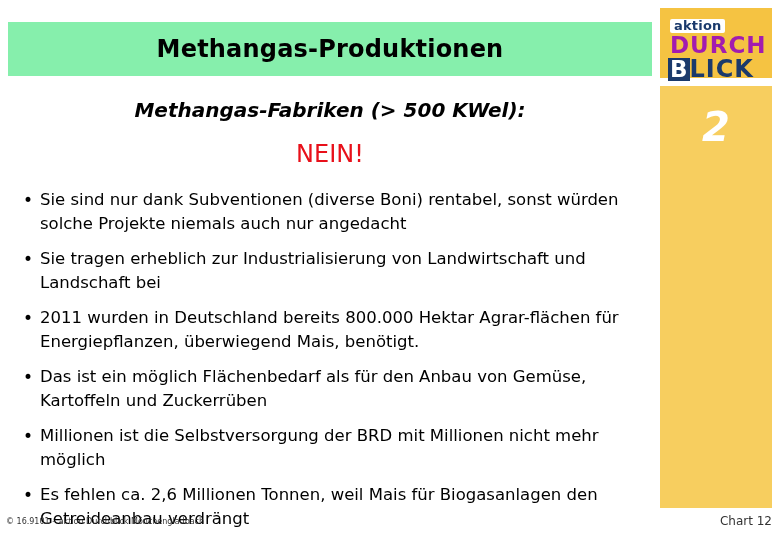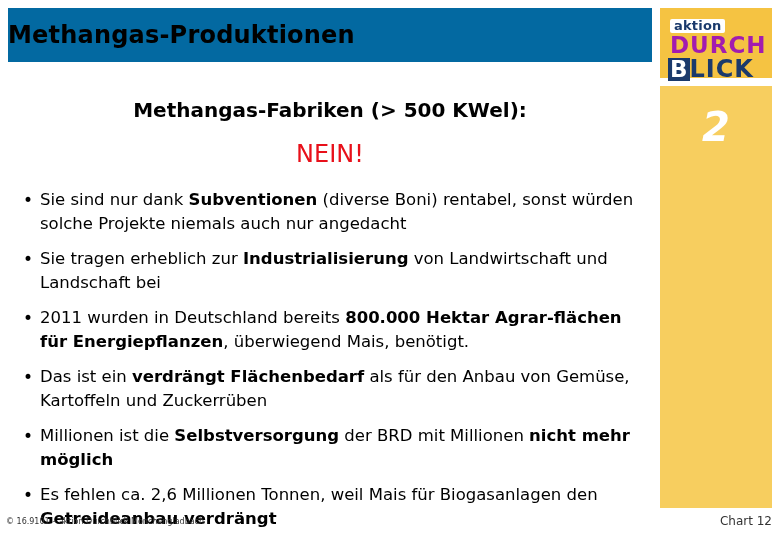--- a/index.html
+++ b/index.html
@@ -75,27 +75,27 @@
     color: #1b3a6b;
     font-weight: bold;
     font-size: 24px;
     line-height: 24px;
     letter-spacing: 1px;
   }
   
   .title-bar {
     position: absolute;
     left: 8px;
-    top: 8px;
+    top: 22px;
     width: 644px;
     height: 54px;
-    background: #0369a1;
+    background: #86efac;
     display: flex;
     align-items: center;
-    justify-content: flex-start;
+    justify-content: center;
   }
   .title-text {
     font-size: 24px;
     font-weight: bold;
     color: #000000;
     letter-spacing: 0.2px;
   }
   
   .side-bar {
     position: absolute;
@@ -119,20 +119,21 @@
   
   .subtitle {
     position: absolute;
     left: 8px;
     top: 98px;
     width: 644px;
     text-align: center;
     font-size: 20px;
     font-weight: bold;
     color: #000000;
+    font-style: italic;
   }
   .nein {
     position: absolute;
     left: 8px;
     top: 140px;
     width: 644px;
     text-align: center;
     font-size: 24px;
     font-weight: normal;
     color: #e8101a;
@@ -156,21 +157,21 @@
     line-height: 24px;
     color: #000000;
   }
   .bullet-text {
     font-size: 16.5px;
     line-height: 24px;
     color: #000000;
     flex: 1;
   }
   .bullet-text b {
-    font-weight: bold;
+    font-weight: normal;
   }
   
   .footer-left {
     position: absolute;
     left: 6px;
     bottom: 14px;
     font-size: 8px;
     color: #333333;
   }
   .footer-right {
@@ -214,21 +215,21 @@
       <div class="bullet">
         <span class="bullet-dot">•</span>
         <span class="bullet-text"><span>Sie tragen erheblich zur </span><b>Industrialisierung</b><span> von Landwirtschaft und Landschaft bei</span></span>
       </div>
       <div class="bullet">
         <span class="bullet-dot">•</span>
         <span class="bullet-text"><span>2011 wurden in Deutschland bereits </span><b>800.000 Hektar Agrar-flächen für Energiepflanzen</b><span>, überwiegend Mais, benötigt.</span></span>
       </div>
       <div class="bullet">
         <span class="bullet-dot">•</span>
-        <span class="bullet-text"><span>Das ist ein </span><b>verdrängt Flächenbedarf</b><span> als für den Anbau von Gemüse, Kartoffeln und Zuckerrüben</span></span>
+        <span class="bullet-text"><span>Das ist ein </span><b>möglich Flächenbedarf</b><span> als für den Anbau von Gemüse, Kartoffeln und Zuckerrüben</span></span>
       </div>
       <div class="bullet">
         <span class="bullet-dot">•</span>
         <span class="bullet-text"><span>Millionen ist die </span><b>Selbstversorgung</b><span> der BRD mit Millionen </span><b>nicht mehr möglich</b></span>
       </div>
       <div class="bullet">
         <span class="bullet-dot">•</span>
         <span class="bullet-text"><span>Es fehlen ca. 2,6 Millionen Tonnen, weil Mais für Biogasanlagen den </span><b>Getreideanbau verdrängt</b></span>
       </div>
     </div>

